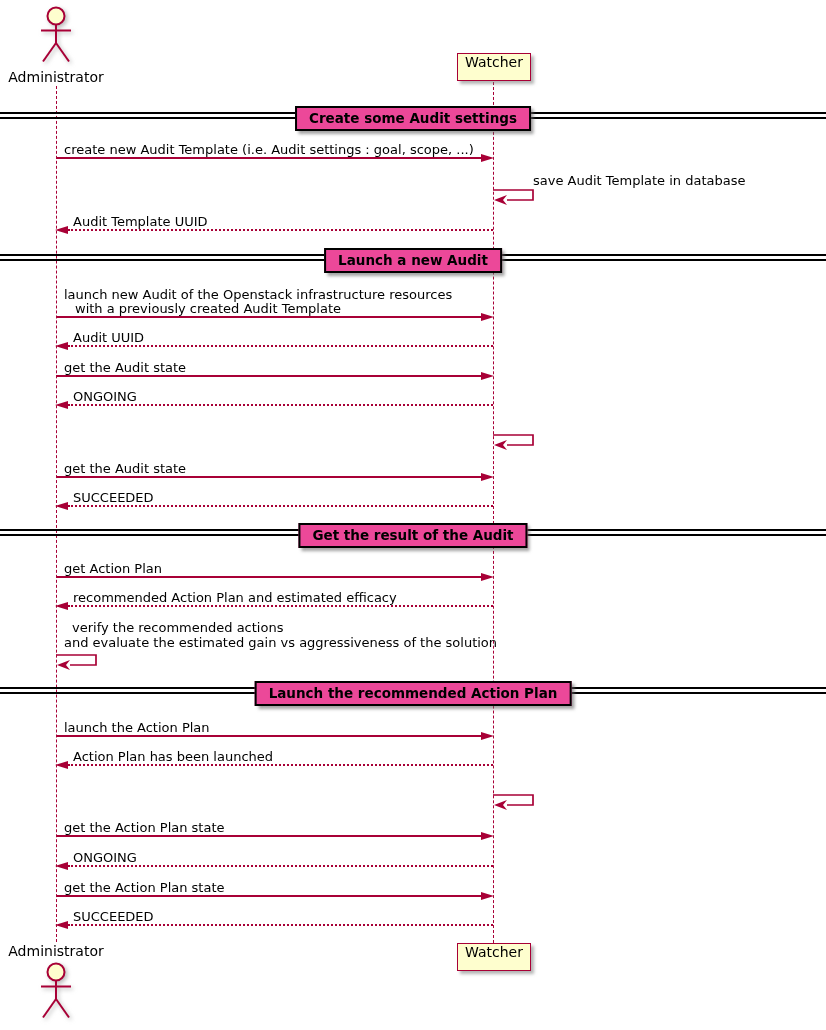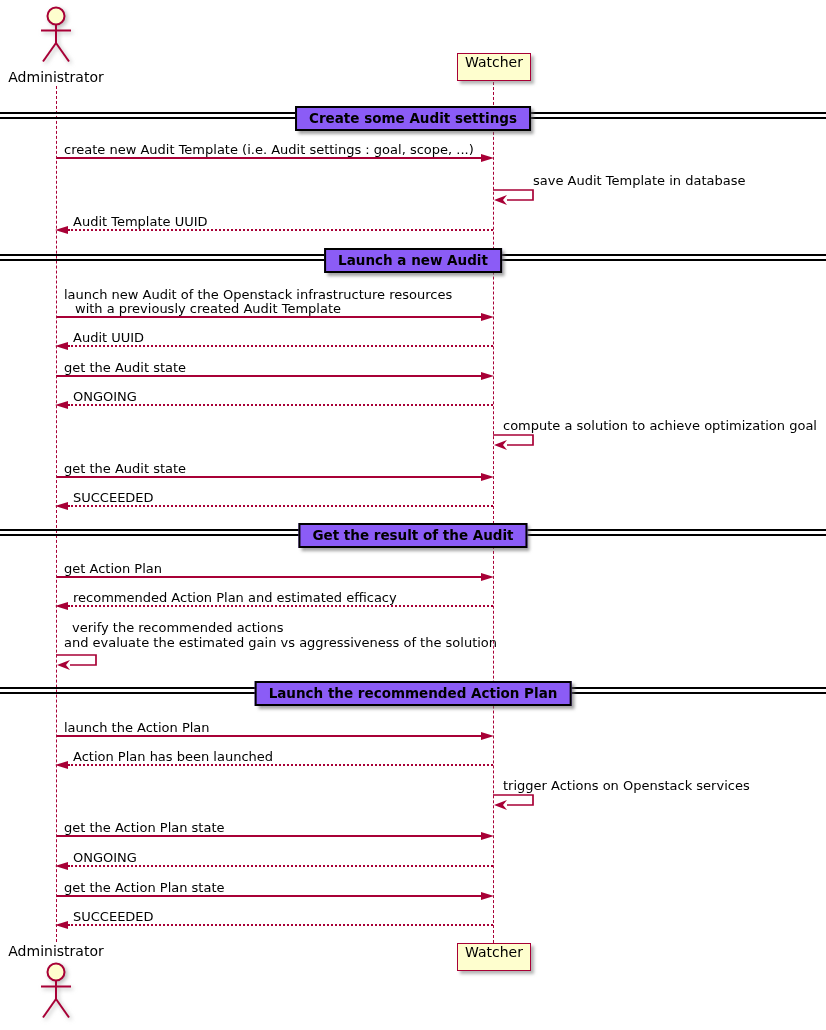--- a/index.html
+++ b/index.html
@@ -12,21 +12,21 @@
     position:absolute;background:#FEFECE;border:1.7px solid #A80036;
     box-shadow:3px 3px 3px rgba(120,120,120,0.55);
     display:flex;align-items:flex-start;justify-content:center;
     font-size:14px;color:#000;
   }
   .actor-figure{position:absolute;filter:drop-shadow(2.5px 2.5px 2px rgba(140,140,140,0.6));}
   .actor-label{position:absolute;width:110px;text-align:center;font-size:14px;white-space:nowrap;}
   .divider-line{position:absolute;left:0;right:0;height:3px;border-top:2px solid #000;border-bottom:2px solid #000;}
   .divider-box{
     position:absolute;left:50%;transform:translateX(-50%);
-    background:#8b5cf6;border:2px solid #000;
+    background:#ec4899;border:2px solid #000;
     box-shadow:3px 3px 3px rgba(100,100,100,0.6);
     font-weight:bold;font-size:13.5px;white-space:nowrap;
     padding:3px 12px;line-height:15px;
   }
   .msg-text{position:absolute;font-size:13px;line-height:14px;white-space:nowrap;}
   .line-solid{position:absolute;left:56px;width:426px;height:0;border-top:2px solid #A80036;}
   .line-dotted{position:absolute;left:68px;width:425px;height:0;border-top:2px dotted #A80036;}
   .ah-r{position:absolute;left:481px;width:0;height:0;border-style:solid;
         border-width:4.5px 0 4.5px 13px;border-color:transparent transparent transparent #A80036;}
   .ah-l{position:absolute;left:55px;width:0;height:0;border-style:solid;
@@ -75,21 +75,20 @@
   <div class="ah-l" style="top:341.5px;"></div>
 
   <div class="msg-text" style="left:64px;top:361px;">get the Audit state</div>
   <div class="line-solid" style="top:375px;"></div>
   <div class="ah-r" style="top:371.5px;"></div>
 
   <div class="msg-text" style="left:73px;top:390px;">ONGOING</div>
   <div class="line-dotted" style="top:404px;"></div>
   <div class="ah-l" style="top:400.5px;"></div>
 
-  <div class="msg-text" style="left:503px;top:419px;">compute a solution to achieve optimization goal</div>
   <svg class="selfloop" style="left:492px;top:433px;" width="46" height="17" viewBox="0 0 46 17">
     <path d="M1 2 H41 V12 H15" fill="none" stroke="#A80036" stroke-width="1.7"></path>
     <polygon points="15,7 2,12 15,17 11,12" fill="#A80036"></polygon>
   </svg>
 
   <div class="msg-text" style="left:64px;top:462px;">get the Audit state</div>
   <div class="line-solid" style="top:476px;"></div>
   <div class="ah-r" style="top:472.5px;"></div>
 
   <div class="msg-text" style="left:73px;top:491px;">SUCCEEDED</div>
@@ -112,21 +111,20 @@
   </svg>
 
   <div class="msg-text" style="left:64px;top:721px;">launch the Action Plan</div>
   <div class="line-solid" style="top:735px;"></div>
   <div class="ah-r" style="top:731.5px;"></div>
 
   <div class="msg-text" style="left:73px;top:750px;">Action Plan has been launched</div>
   <div class="line-dotted" style="top:764px;"></div>
   <div class="ah-l" style="top:760.5px;"></div>
 
-  <div class="msg-text" style="left:503px;top:779px;">trigger Actions on Openstack services</div>
   <svg class="selfloop" style="left:492px;top:793px;" width="46" height="17" viewBox="0 0 46 17">
     <path d="M1 2 H41 V12 H15" fill="none" stroke="#A80036" stroke-width="1.7"></path>
     <polygon points="15,7 2,12 15,17 11,12" fill="#A80036"></polygon>
   </svg>
 
   <div class="msg-text" style="left:64px;top:821px;">get the Action Plan state</div>
   <div class="line-solid" style="top:835px;"></div>
   <div class="ah-r" style="top:831.5px;"></div>
 
   <div class="msg-text" style="left:73px;top:851px;">ONGOING</div>

